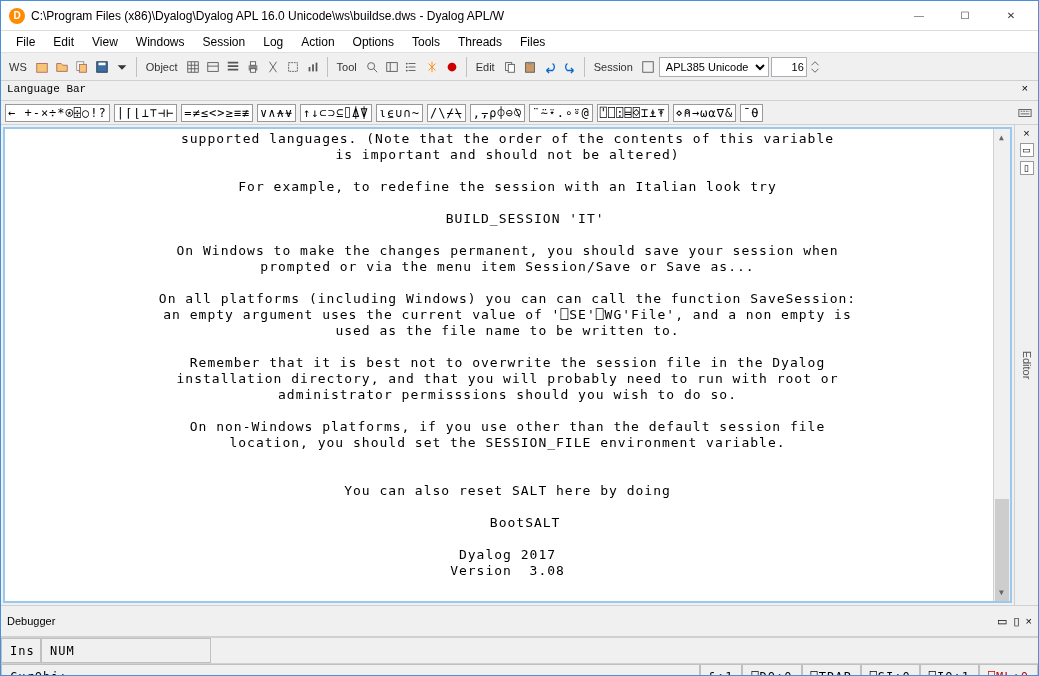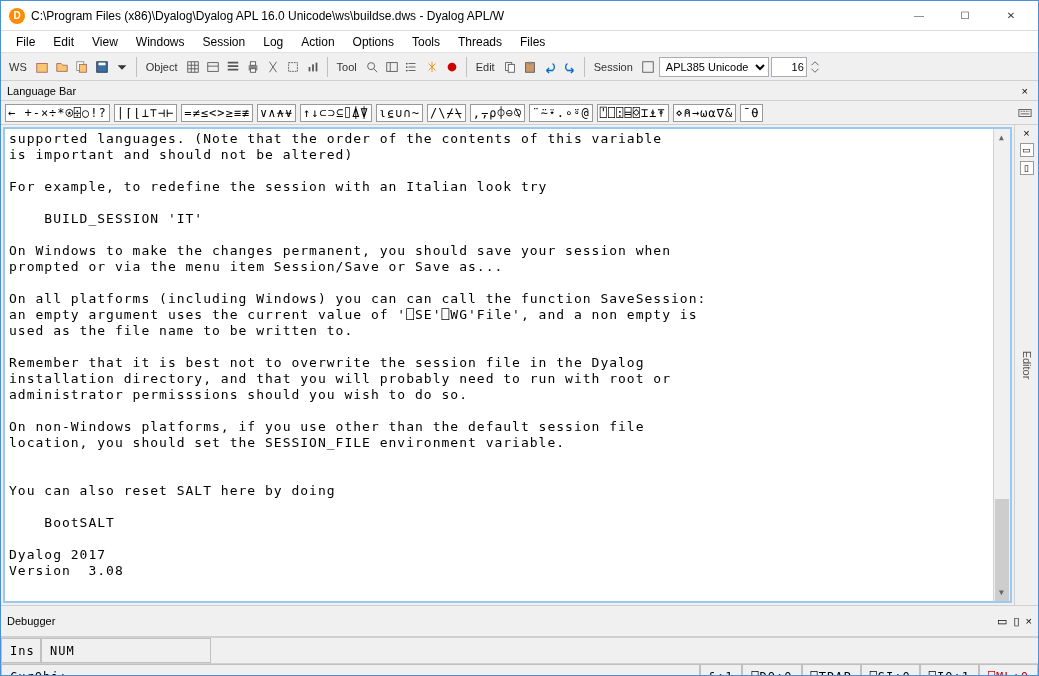--- a/index.html
+++ b/index.html
@@ -8,26 +8,26 @@
 .titlebar .app-icon { width:16px; height:16px; background:#ff8c00; border-radius:50%; margin:0 6px 0 4px; display:flex; align-items:center; justify-content:center; color:#fff; font-weight:bold; font-size:10px; }
 .titlebar .title { flex:1; font-size:12px; color:#000; }
 .win-btn { width:46px; height:30px; display:flex; align-items:center; justify-content:center; font-family:"Segoe UI Symbol"; font-size:10px; color:#333; }
 .menubar { height:22px; background:#fff; display:flex; align-items:center; padding:0 6px; gap:0; border-bottom:1px solid #e0e0e0; }
 .menubar span { padding:3px 9px; font-size:12px; }
 .toolbar { height:28px; background:#f0f0f0; display:flex; align-items:center; padding:0 4px; gap:2px; border-bottom:1px solid #d0d0d0; }
 .tb-label { font-size:11px; color:#333; padding:0 4px; }
 .tb-btn { width:18px; height:18px; display:flex; align-items:center; justify-content:center; border:1px solid transparent; }
 .tb-sep { width:1px; height:20px; background:#c0c0c0; margin:0 3px; }
 .tb-combo { font-size:11px; height:20px; border:1px solid #abadb3; background:#fff; padding:0 2px; }
-.langbar-hdr { height:20px; background:#f0f0f0; padding:2px 6px; font-size:11px; border-bottom:1px solid #d0d0d0; display:flex; align-items:center; }
+.langbar-hdr { height:20px; background:#f0f0f0; padding:2px 6px; font-size:11px; border-bottom:1px solid #d0d0d0; display:flex; align-items:flex-start;font-family:Liberation Mono, monospace; }
 .langbar-hdr .close-x { margin-left:auto; font-size:11px; padding:0 4px; }
 .langbar { height:24px; background:#f0f0f0; display:flex; align-items:center; padding:2px 4px; gap:4px; border-bottom:1px solid #d0d0d0; font-family:"APL385 Unicode","Consolas",monospace; font-size:13px; overflow:hidden; }
 .lang-group { border:1px solid #999; background:#fff; padding:1px 2px; white-space:nowrap; letter-spacing:1px; font-size:12px; }
 .body-row { display:flex; height:calc(676px - 30px - 22px - 28px - 20px - 24px - 20px - 26px - 26px); }
-.session { flex:1; background:#fff; border:2px solid #99c9ef; margin:2px; position:relative; font-family:"Consolas","APL385 Unicode",monospace; font-size:13px; line-height:16px; letter-spacing:1px; color:#000; overflow:hidden; }
+.session { flex:1; background:#fff; border:2px solid #99c9ef; margin:2px; position:relative; font-family:"Consolas","APL385 Unicode",monospace; font-size:13px; line-height:16px; letter-spacing:1px; color:#000; overflow:hidden;text-align:center; }
 .session pre { padding:2px 4px; white-space:pre; font-family:inherit; }
 .scroll-v { position:absolute; right:0; top:0; bottom:0; width:17px; background:#f0f0f0; border-left:1px solid #d0d0d0; }
 .scroll-v .thumb { position:absolute; left:1px; right:1px; top:370px; height:110px; background:#cdcdcd; }
 .scroll-v .arrow { position:absolute; left:0; right:0; height:17px; display:flex; align-items:center; justify-content:center; font-size:8px; color:#666; }
 .scroll-v .arrow.top { top:0; } .scroll-v .arrow.bot { bottom:0; }
 .side-dock { width:24px; background:#f0f0f0; border-left:1px solid #d0d0d0; display:flex; flex-direction:column; align-items:center; padding-top:2px; gap:4px; position:relative; }
 .side-dock .editor-label { position:absolute; top:50%; left:50%; transform:translate(-50%,-50%) rotate(90deg); font-size:11px; color:#555; }
 .dock-btn { width:14px; height:14px; border:1px solid #999; font-size:9px; display:flex; align-items:center; justify-content:center; background:#fff; }
 .debugger-hdr { height:32px; background:#f0f0f0; padding:2px 6px; font-size:11px; border-top:1px solid #d0d0d0; border-bottom:1px solid #d0d0d0; display:flex; align-items:center; }
 .debugger-hdr .icons { margin-left:auto; display:flex; gap:6px; }

